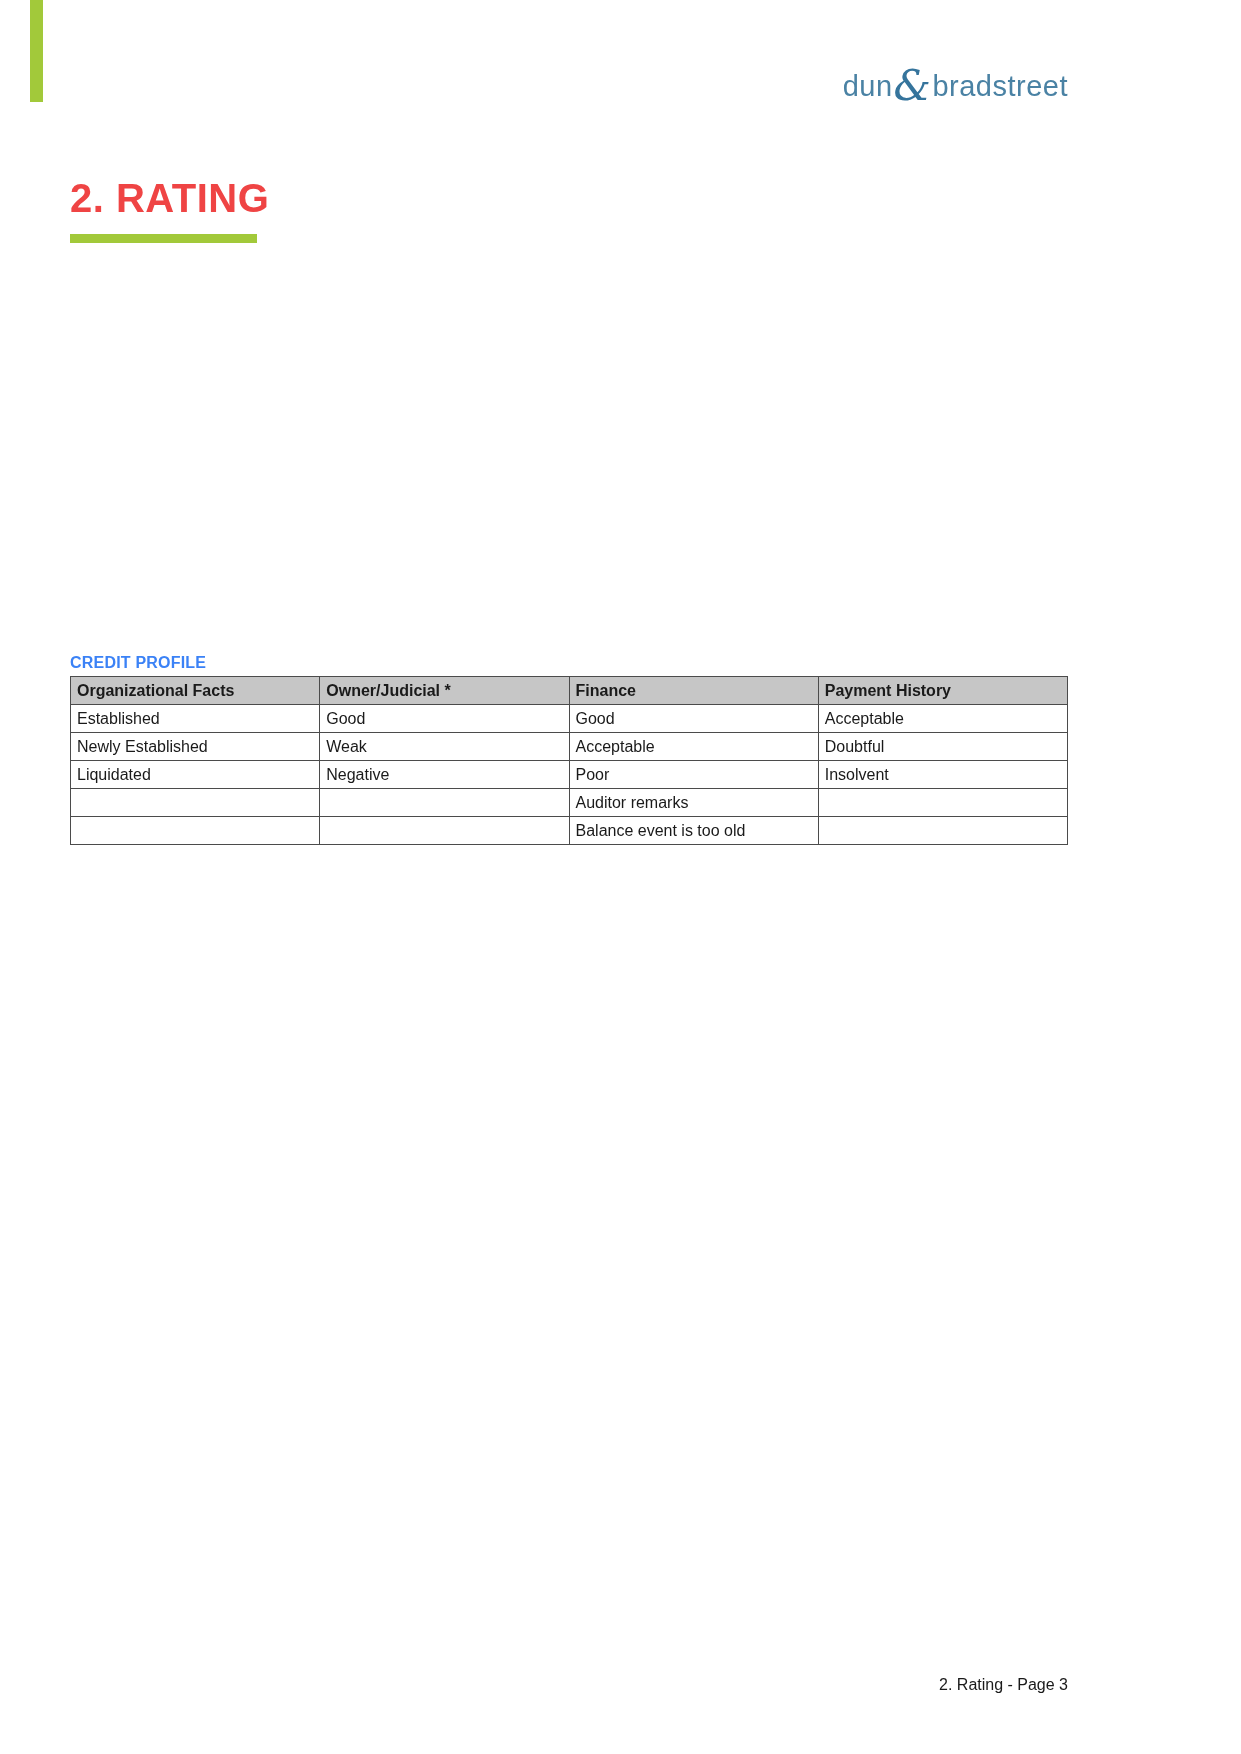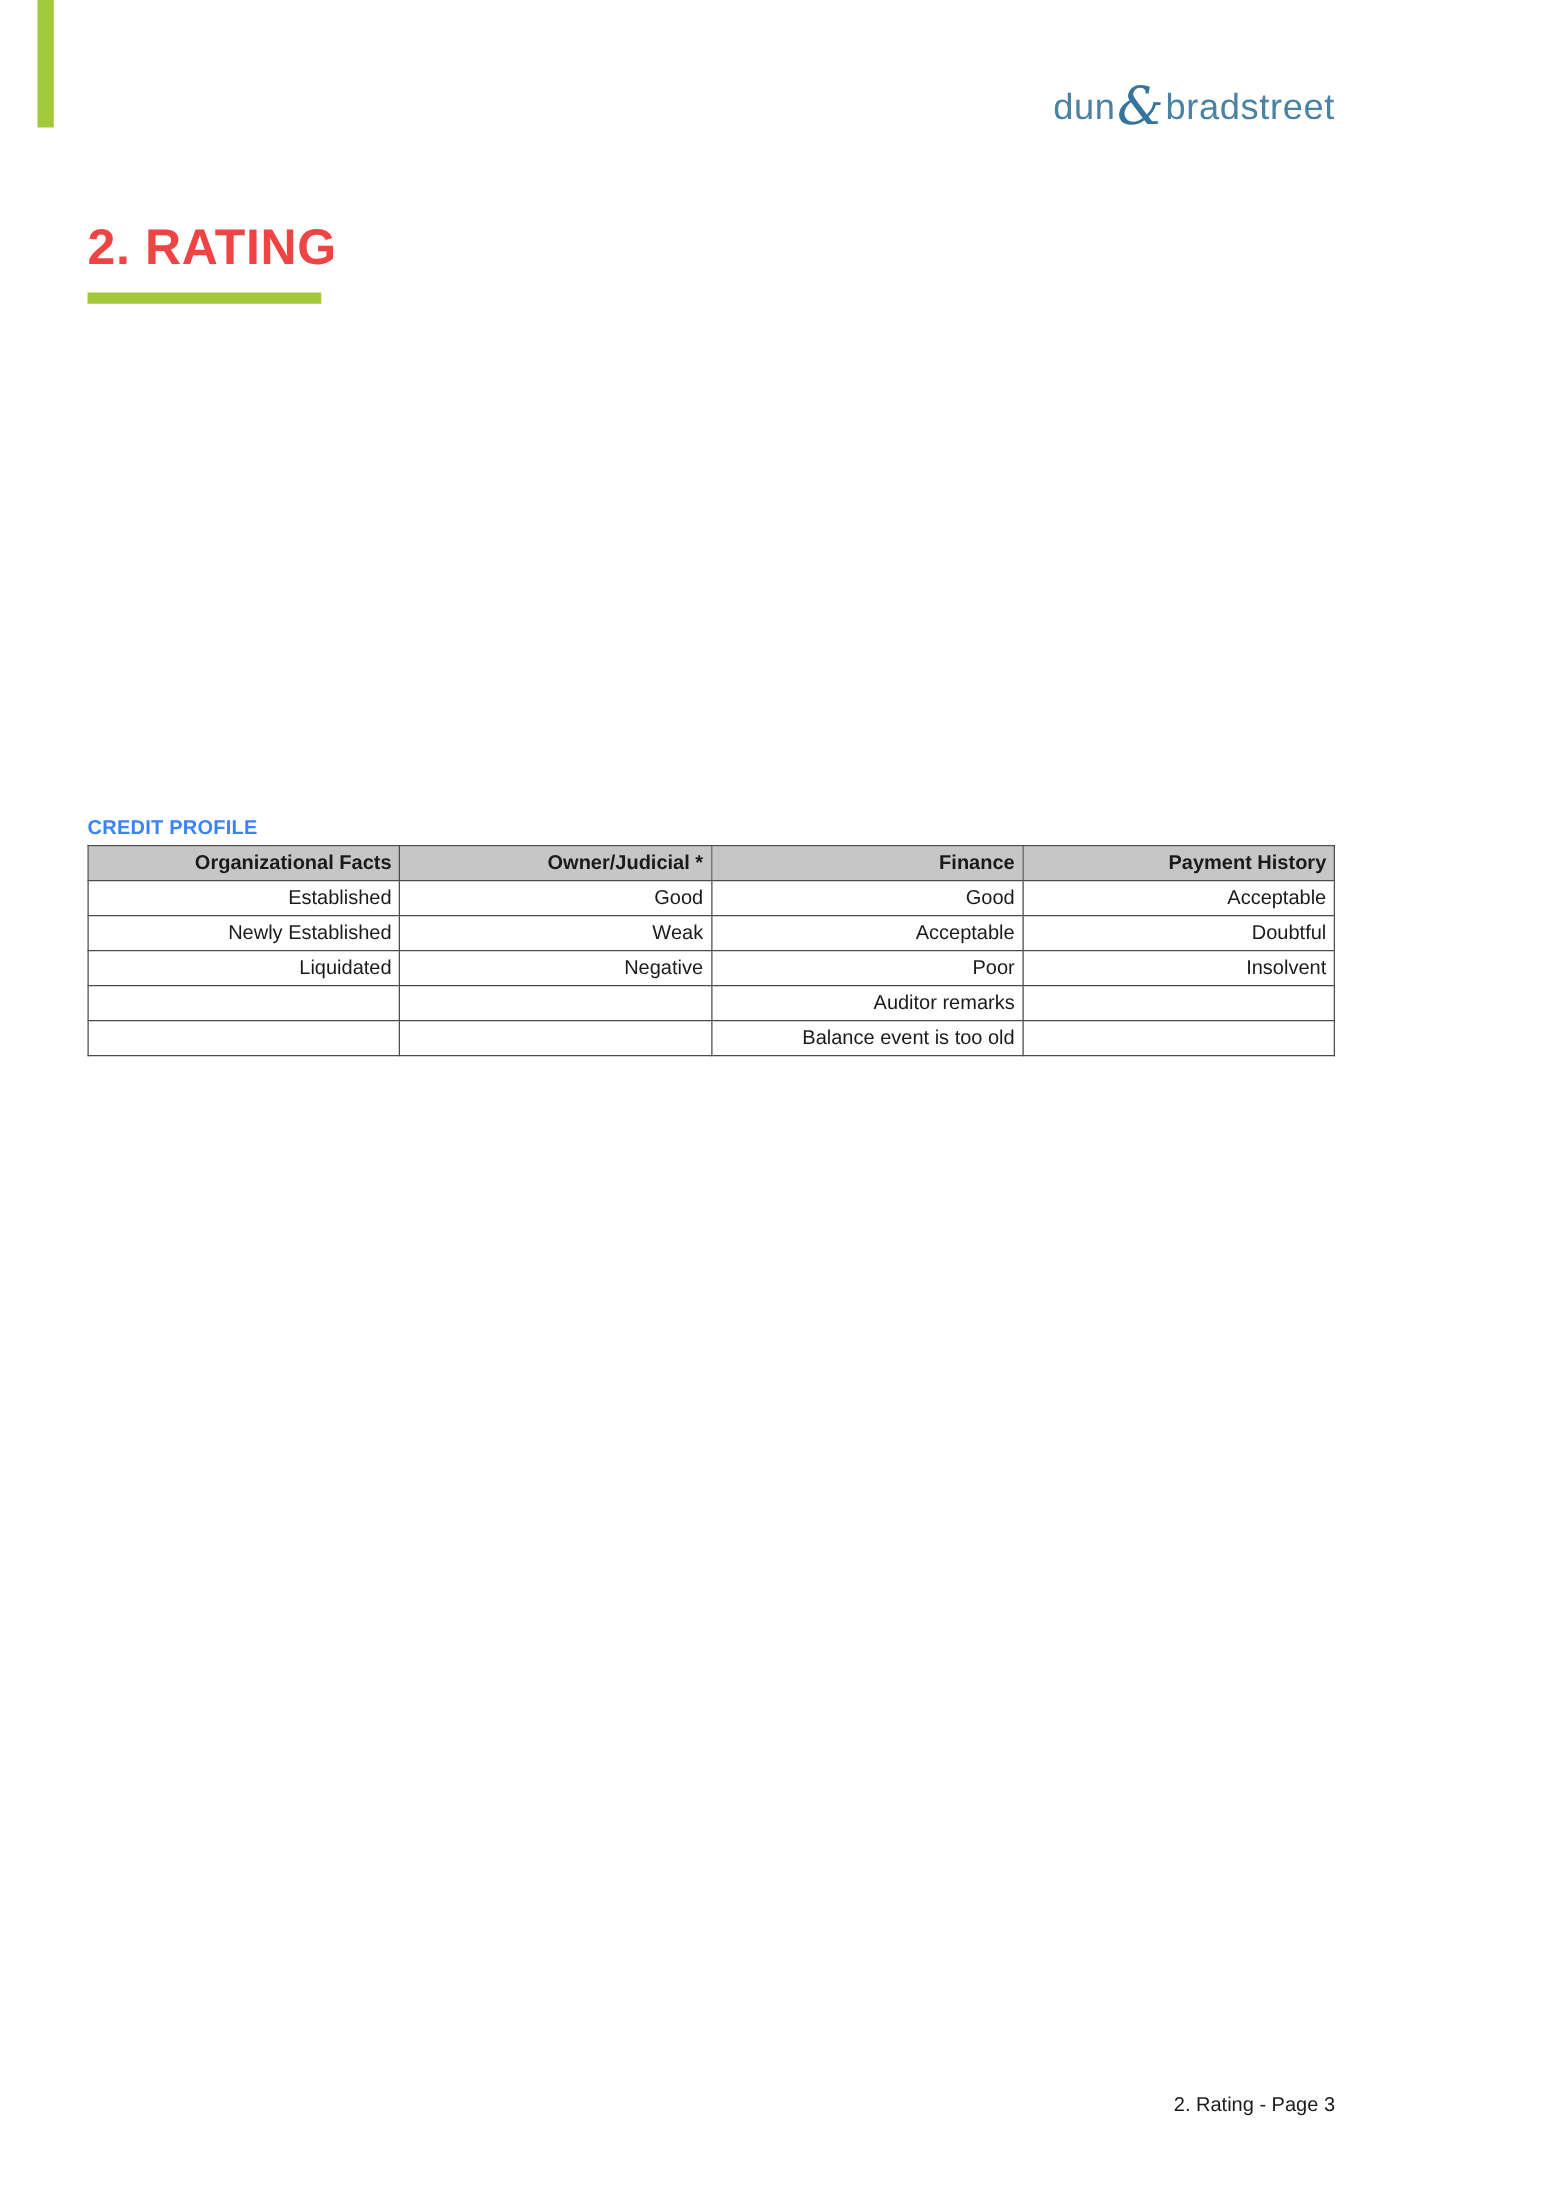--- a/index.html
+++ b/index.html
@@ -46,21 +46,21 @@
   .se-value    { flex:1; font-size:20px; }
   .cp-title {
     position:absolute; left:70px; top:654px; font-size:16px; font-weight:bold;
     letter-spacing:0.2px; color:#3b82f6;
   }
   .cp-table {
     position:absolute; left:70px; top:676px; width:998px;
     border-collapse:collapse; table-layout:fixed; font-size:16px;
   }
   .cp-table th, .cp-table td {
-    border:1px solid #4b4b4b; padding:3px 6px; height:28px; text-align:right;
+    border:1px solid #4b4b4b; padding:3px 6px; height:28px; text-align:left;
     overflow:hidden; white-space:nowrap; font-weight:normal;
   }
   .cp-table th { background:var(--header-gray, #c6c6c6); font-weight:bold; }
   .cp-table td.hl { background:var(--accent-green, #a2c93a); font-weight:bold; }
   .footer { position:absolute; top:1676px; right:173px; font-size:16px; color:#1a1a1a; }
 </style>
 </head>
 <body>
 
 <div class="page">

